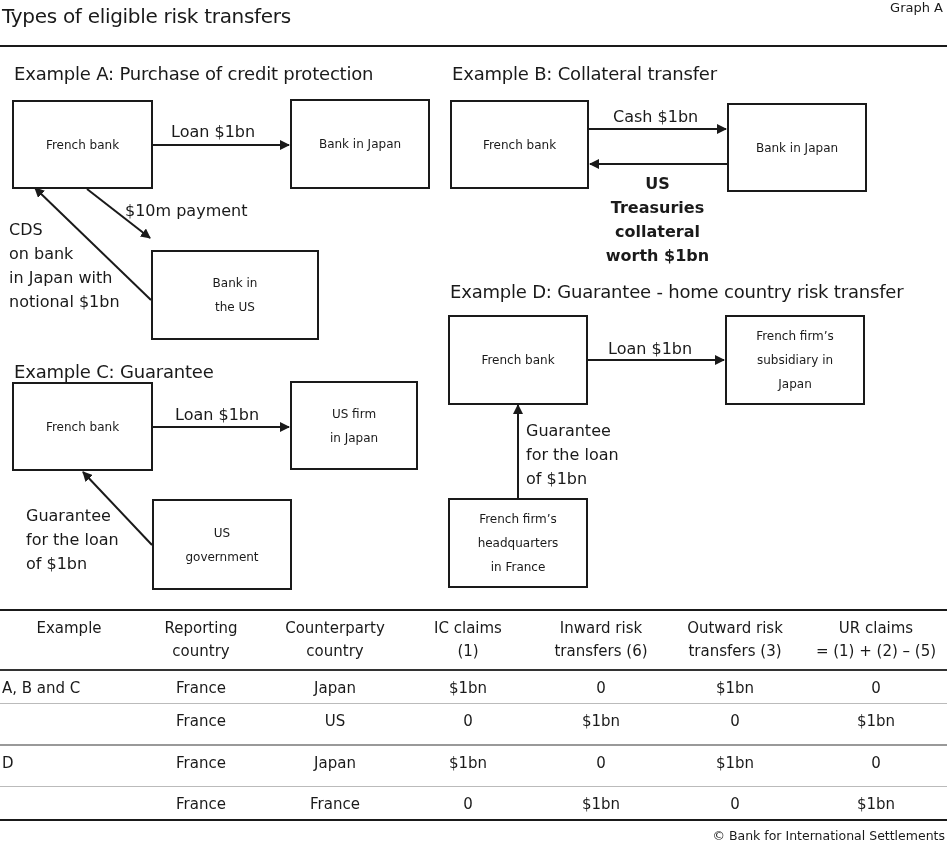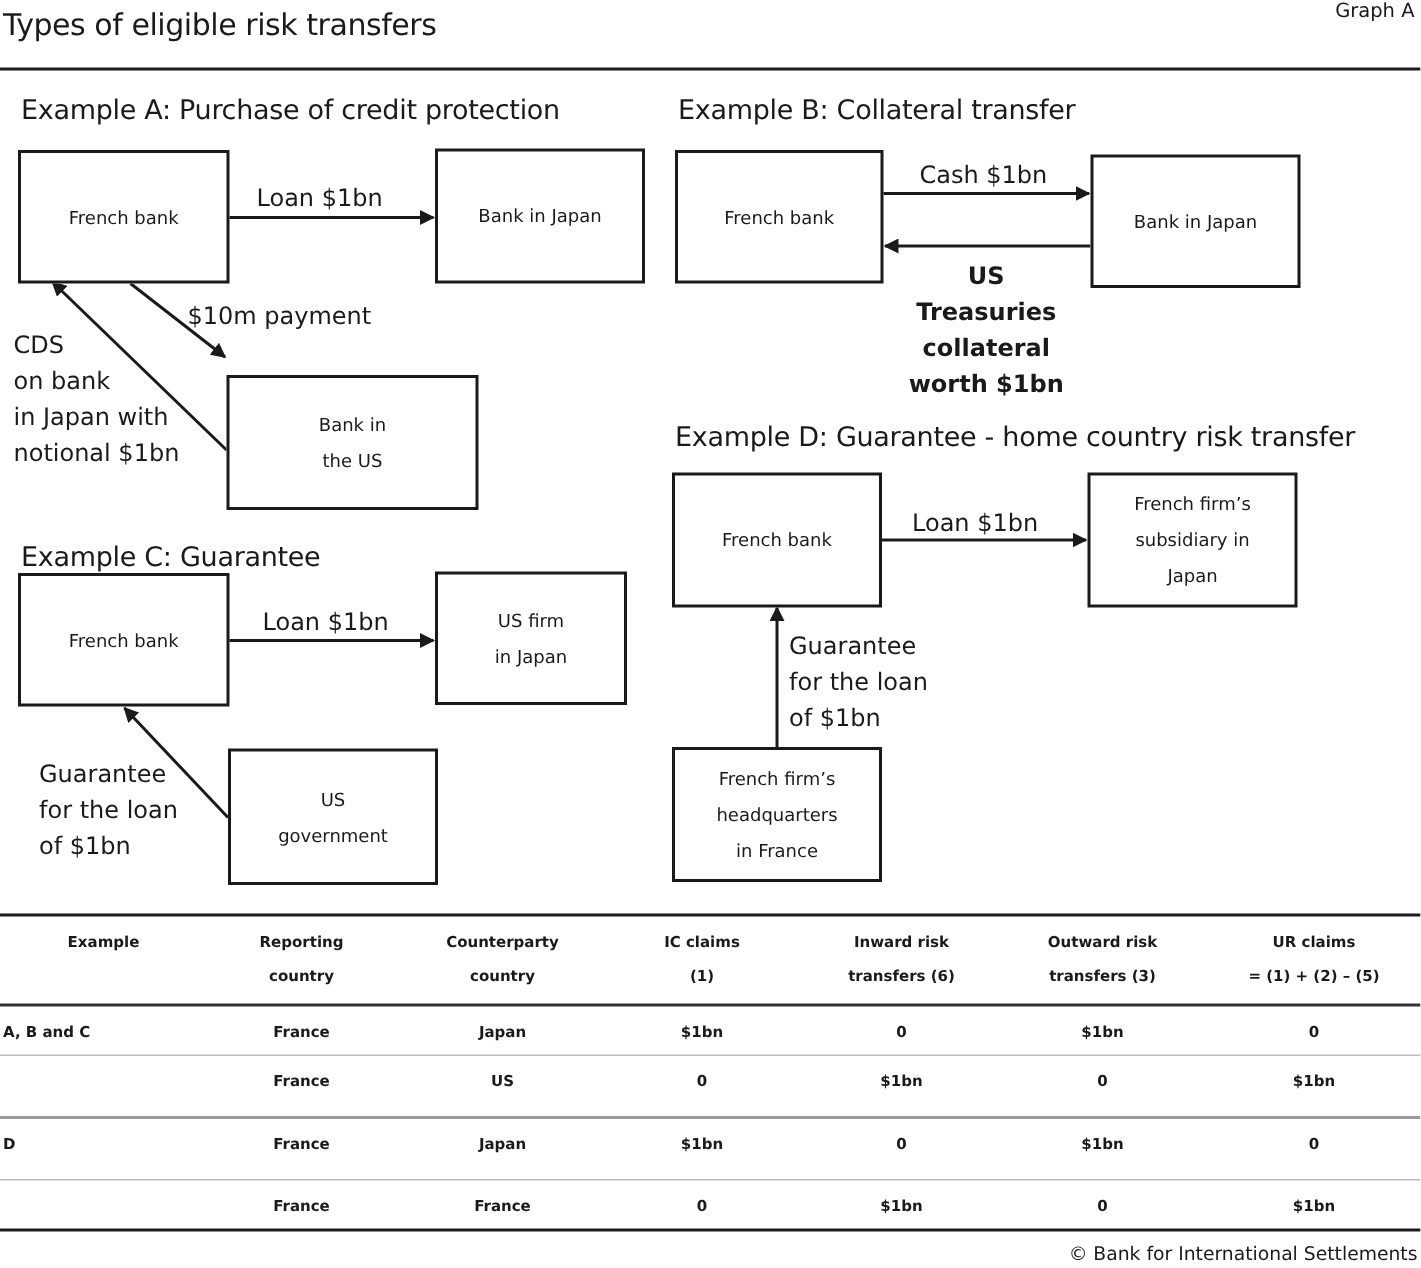--- a/index.html
+++ b/index.html
@@ -8,21 +8,21 @@
   .title { position: absolute; left: 2px; top: 4px; font-size: 20px; letter-spacing: -0.3px; }
   .graph-label { position: absolute; right: 4px; top: 0px; font-size: 13px; }
   .rule { position: absolute; left: 0; width: 947px; }
   .section-title { position: absolute; font-size: 18px; white-space: nowrap; letter-spacing: -0.2px; }
   .box { position: absolute; box-sizing: border-box; border: 2px solid #1a1a1a; background: #fff;
          display: flex; align-items: center; justify-content: center; text-align: center;
          font-size: 12px; line-height: 24px; white-space: pre-line; }
   .lbl { position: absolute; font-size: 16px; line-height: 24px; white-space: pre-line; }
   .lbl.center { text-align: center; }
   svg.arrows { position: absolute; left: 0; top: 0; }
-  .tcell { position: absolute; font-size: 10px; text-align: center; white-space: pre-line; line-height: 23px; font-weight: bold; }
+  .tcell { position: absolute; font-size: 15px; text-align: center; white-space: pre-line; line-height: 23px; }
   .hline { position: absolute; left: 0; width: 947px; }
   .footer { position: absolute; right: 2px; top: 828px; font-size: 12.5px; }
 </style>
 </head>
 <body>
 
 <div class="title">Types of eligible risk transfers</div>
 <div class="graph-label">Graph A</div>
 <div class="rule" style="top:45px;height:2px;background:#1a1a1a;"></div>
 

